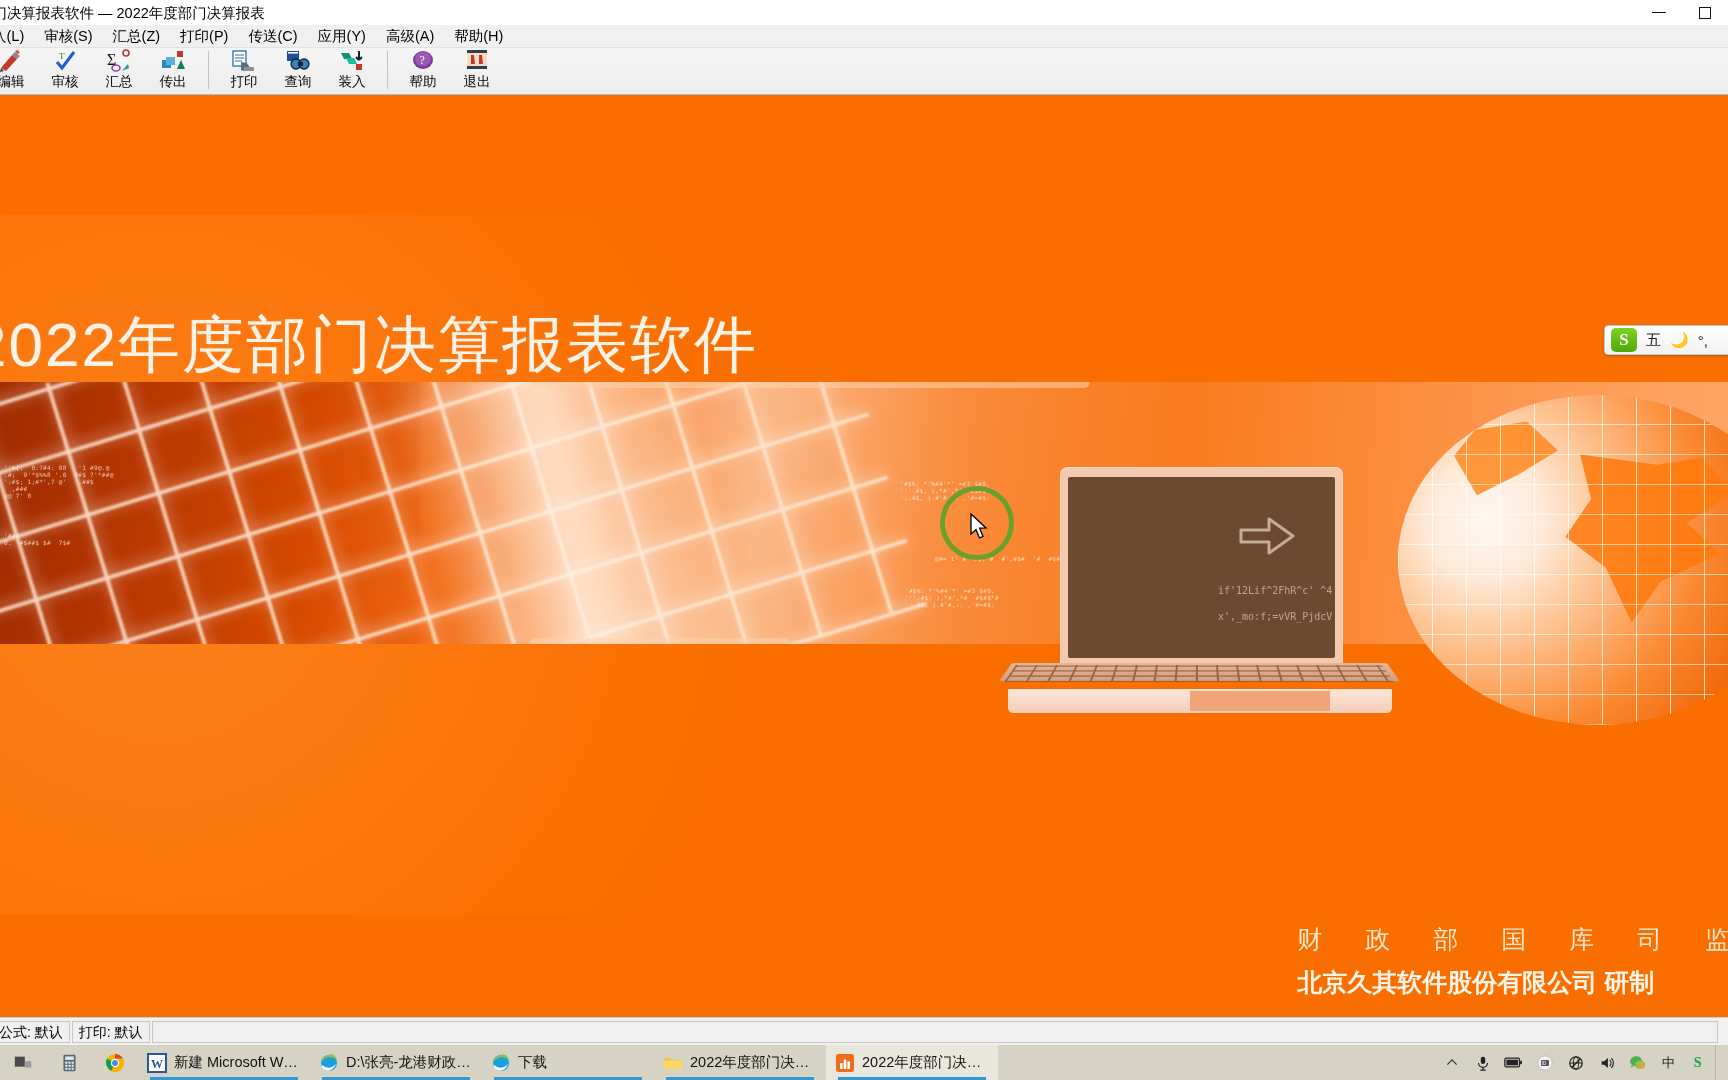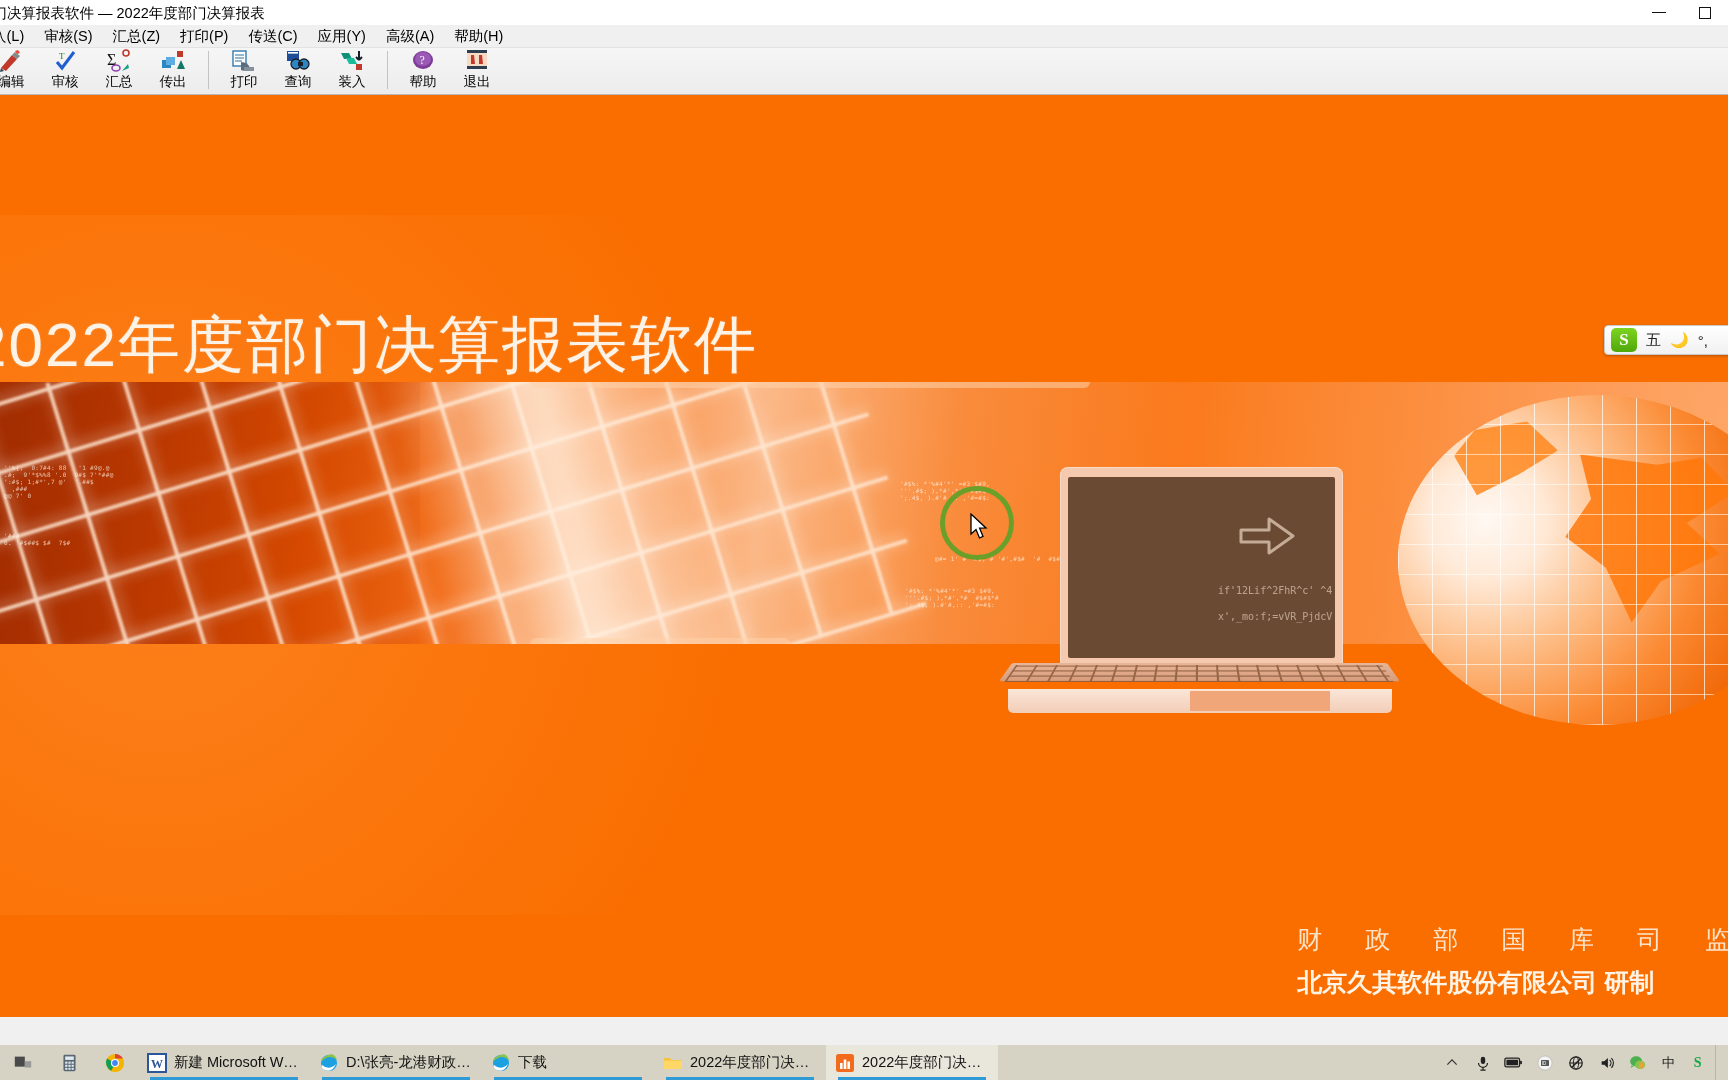--- a/index.html
+++ b/index.html
@@ -600,20 +600,25 @@
       <span class="ime-item">🌙</span>
       <span class="ime-item">°,</span>
     </div>
 
     <div id="credits">
       <div id="credit-line-1">财 政 部 国 库 司 监</div>
       <div id="credit-line-2">北京久其软件股份有限公司   研制</div>
     </div>
   </div>
 
+  <div id="status-bar">
+    <div class="status-cell">公式: 默认</div>
+    <div class="status-cell">打印: 默认</div>
+    <div id="status-fill"></div>
+  </div>
 </div>
 
 <div id="taskbar">
 
   <div id="taskbar-left">
     <div class="tray-quick">
       <svg viewBox="0 0 22 22" width="20" height="20">
         <rect x="2" y="4" width="11" height="11" fill="#4a4a4a"></rect>
         <rect x="13" y="9" width="7" height="7" fill="#9a9a9a"></rect>
       </svg>

